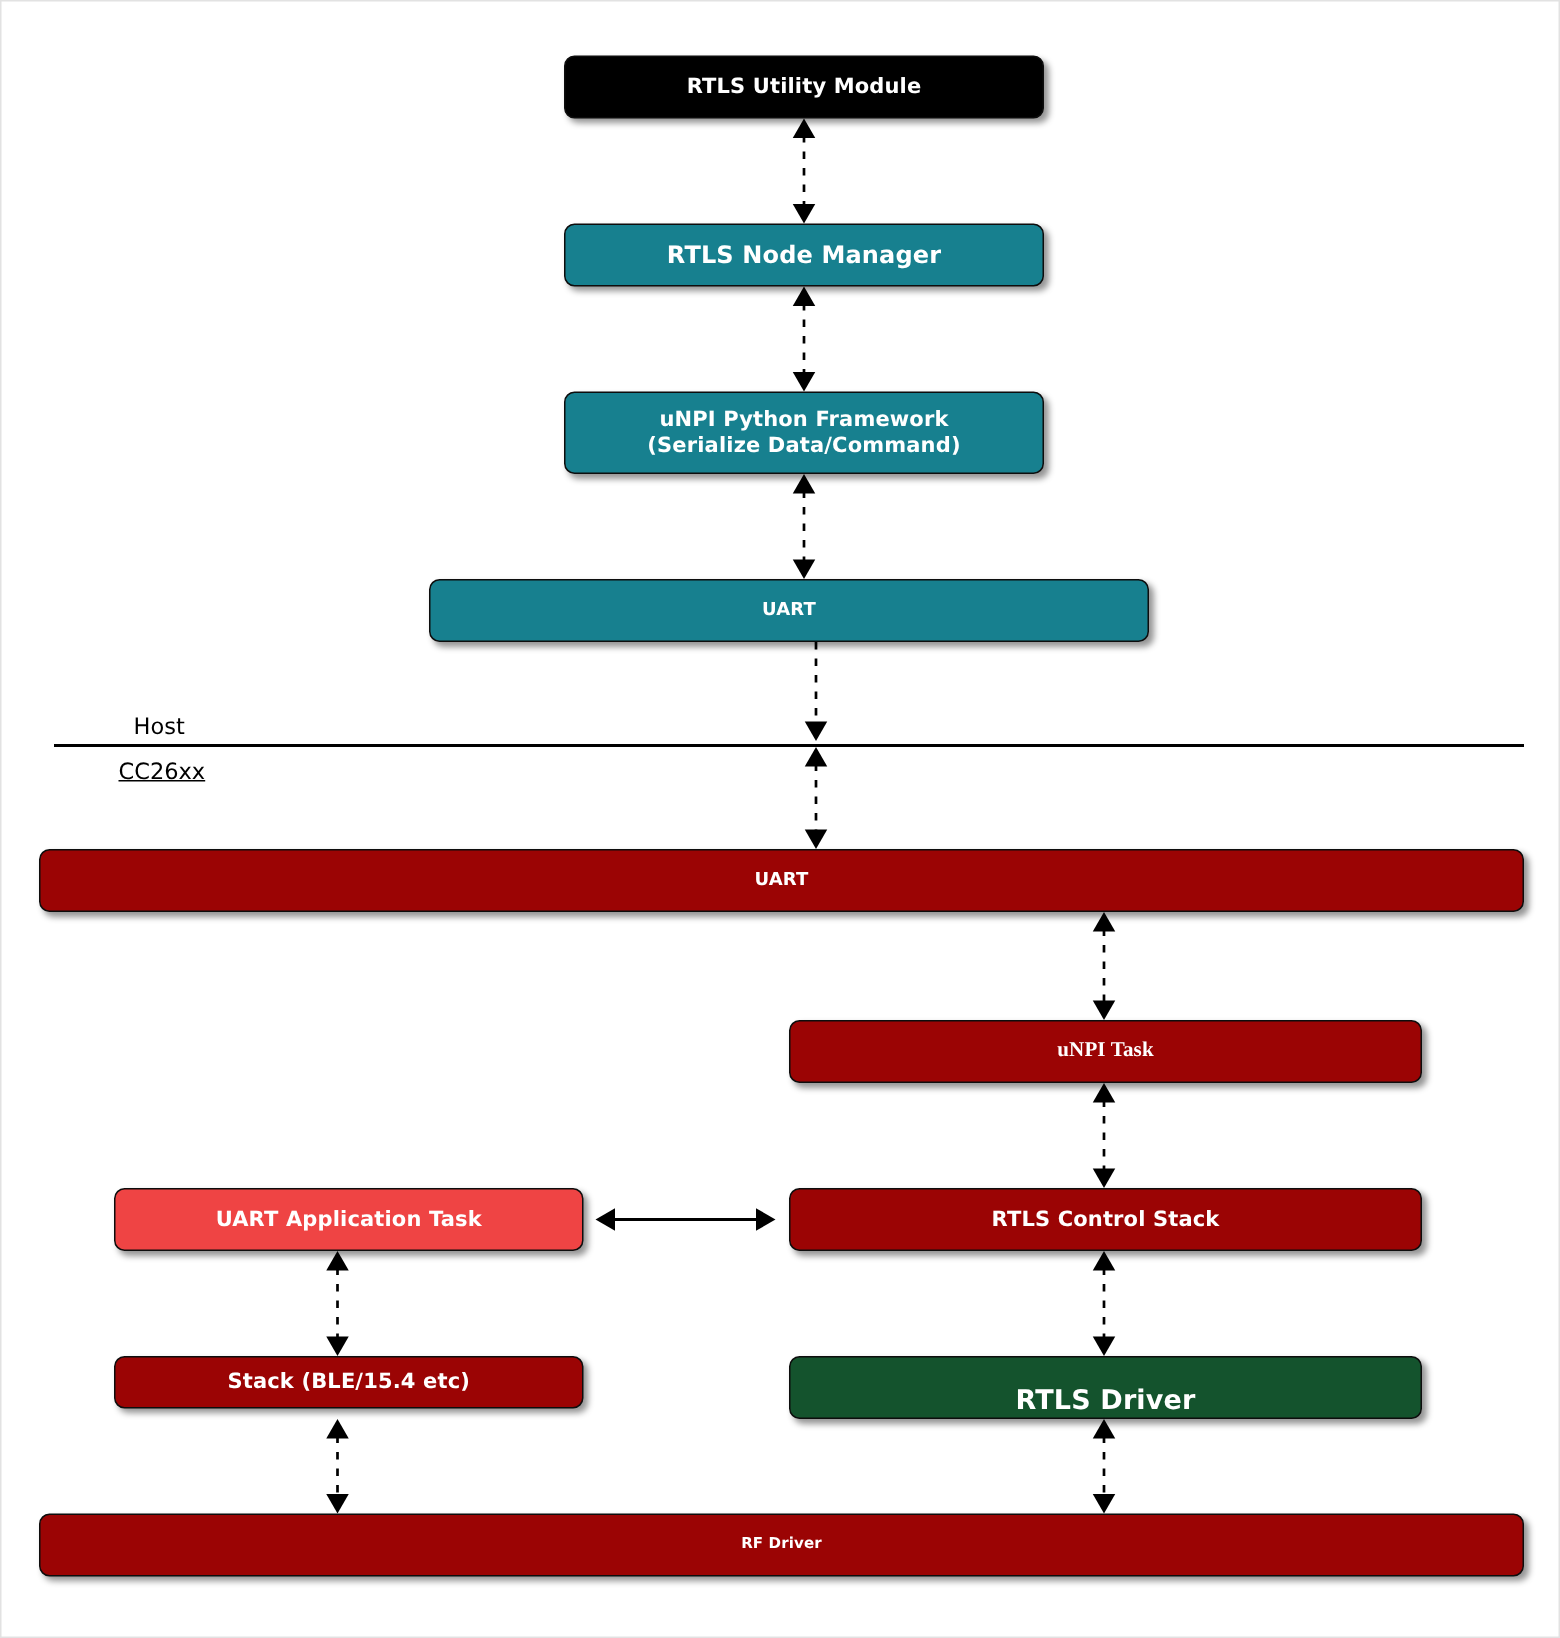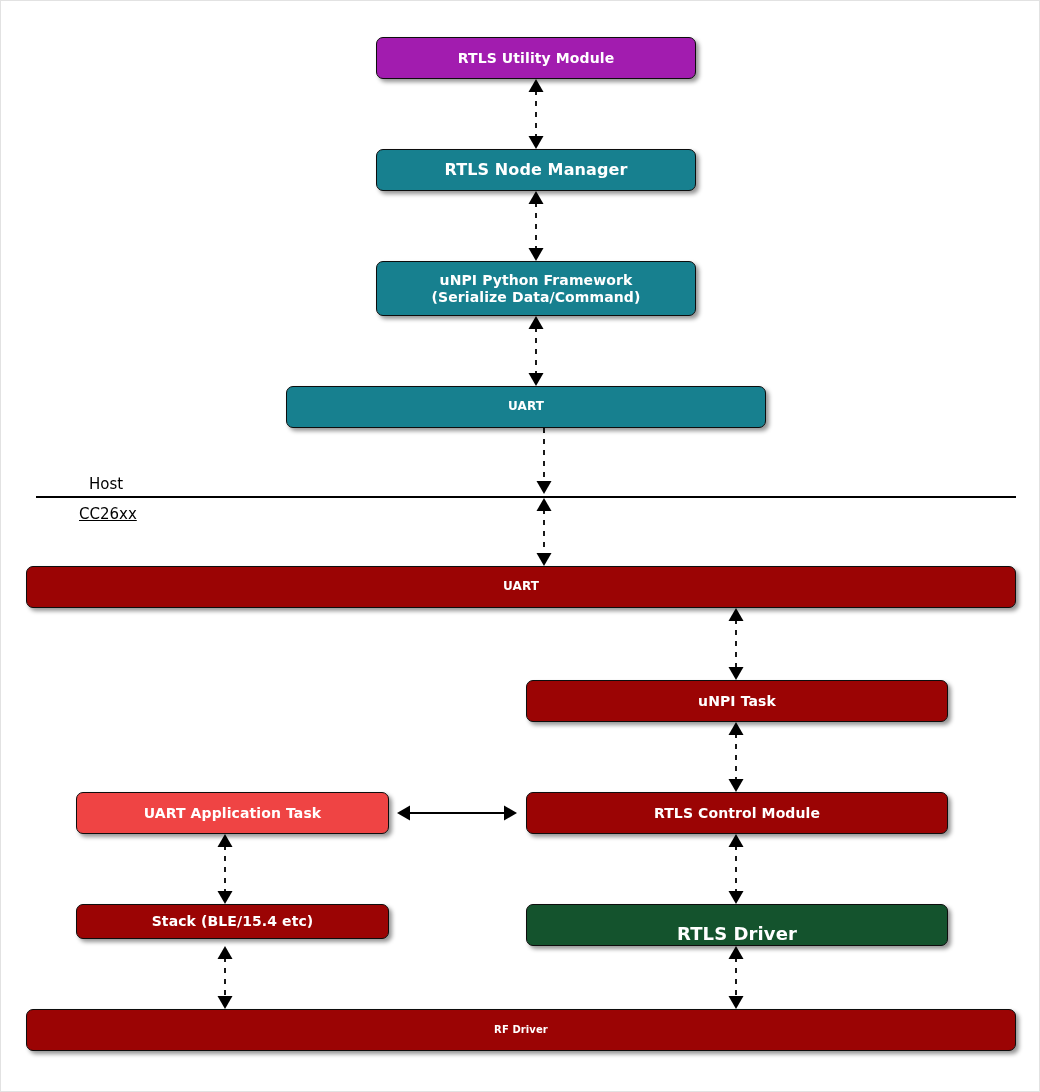--- a/index.html
+++ b/index.html
@@ -145,27 +145,27 @@
       </div>
       <div class="conn" style="left: 720px; top: 945px; width: 30px; height: 63px;">
         <svg width="30" height="63" viewBox="0 0 30 63">
           <line stroke="#000000" stroke-width="1.8" stroke-dasharray="5,6" x1="15" y1="11" x2="15" y2="52"></line>
           <polygon points="15,0 7.5,13 22.5,13" fill="#000000"></polygon>
           <polygon points="15,63 7.5,50 22.5,50" fill="#000000"></polygon>
         </svg>
       </div>
     </div>
   <div id="node-layer">
-      <div class="node teal" style="left: 375px; top: 36px; width: 320px; height: 42px; font-size: 14px; background: #a21caf;"><span>RTLS Utility Module</span></div>
+      <div class="node teal" style="left: 375px; top: 36px; width: 320px; height: 42px; font-size: 14px; background: #000000;"><span>RTLS Utility Module</span></div>
       <div class="node teal" style="left: 375px; top: 148px; width: 320px; height: 42px; font-size: 16px; background: rgb(23, 128, 143);"><span>RTLS Node Manager</span></div>
       <div class="node teal" style="left: 375px; top: 260px; width: 320px; height: 55px; font-size: 14px; background: rgb(23, 128, 143); align-items: center;"><span>uNPI Python Framework
 (Serialize Data/Command)</span></div>
       <div class="node teal" style="left: 285px; top: 385px; width: 480px; height: 42px; font-size: 12px; background: rgb(23, 128, 143);"><span>UART</span></div>
       <div class="node red" style="left: 25px; top: 565px; width: 990px; height: 42px; font-size: 12px; background: rgb(155, 4, 4);"><span>UART</span></div>
-      <div class="node red" style="left: 525px; top: 679px; width: 422px; height: 42px; font-size: 14px; background: rgb(155, 4, 4);"><span>uNPI Task</span></div>
+      <div class="node red" style="left: 525px; top: 679px; width: 422px; height: 42px; font-size: 14px; background: rgb(155, 4, 4); font-family: Liberation Serif, serif;"><span>uNPI Task</span></div>
       <div class="node red" style="left: 75px; top: 791px; width: 313px; height: 42px; font-size: 14px; background: #ef4444;"><span>UART Application Task</span></div>
-      <div class="node red" style="left: 525px; top: 791px; width: 422px; height: 42px; font-size: 14px; background: rgb(155, 4, 4);"><span>RTLS Control Module</span></div>
+      <div class="node red" style="left: 525px; top: 791px; width: 422px; height: 42px; font-size: 14px; background: rgb(155, 4, 4);"><span>RTLS Control Stack</span></div>
       <div class="node red" style="left: 75px; top: 903px; width: 313px; height: 35px; font-size: 14px; background: rgb(155, 4, 4);"><span>Stack (BLE/15.4 etc)</span></div>
       <div class="node red" style="left: 525px; top: 903px; width: 422px; height: 42px; font-size: 18px; background: #14532d; align-items: flex-end;"><span>RTLS Driver</span></div>
       <div class="node red" style="left: 25px; top: 1008px; width: 990px; height: 42px; font-size: 10px; background: rgb(155, 4, 4);"><span>RF Driver</span></div>
     </div>
 
 </div>
 
 </body></html>

